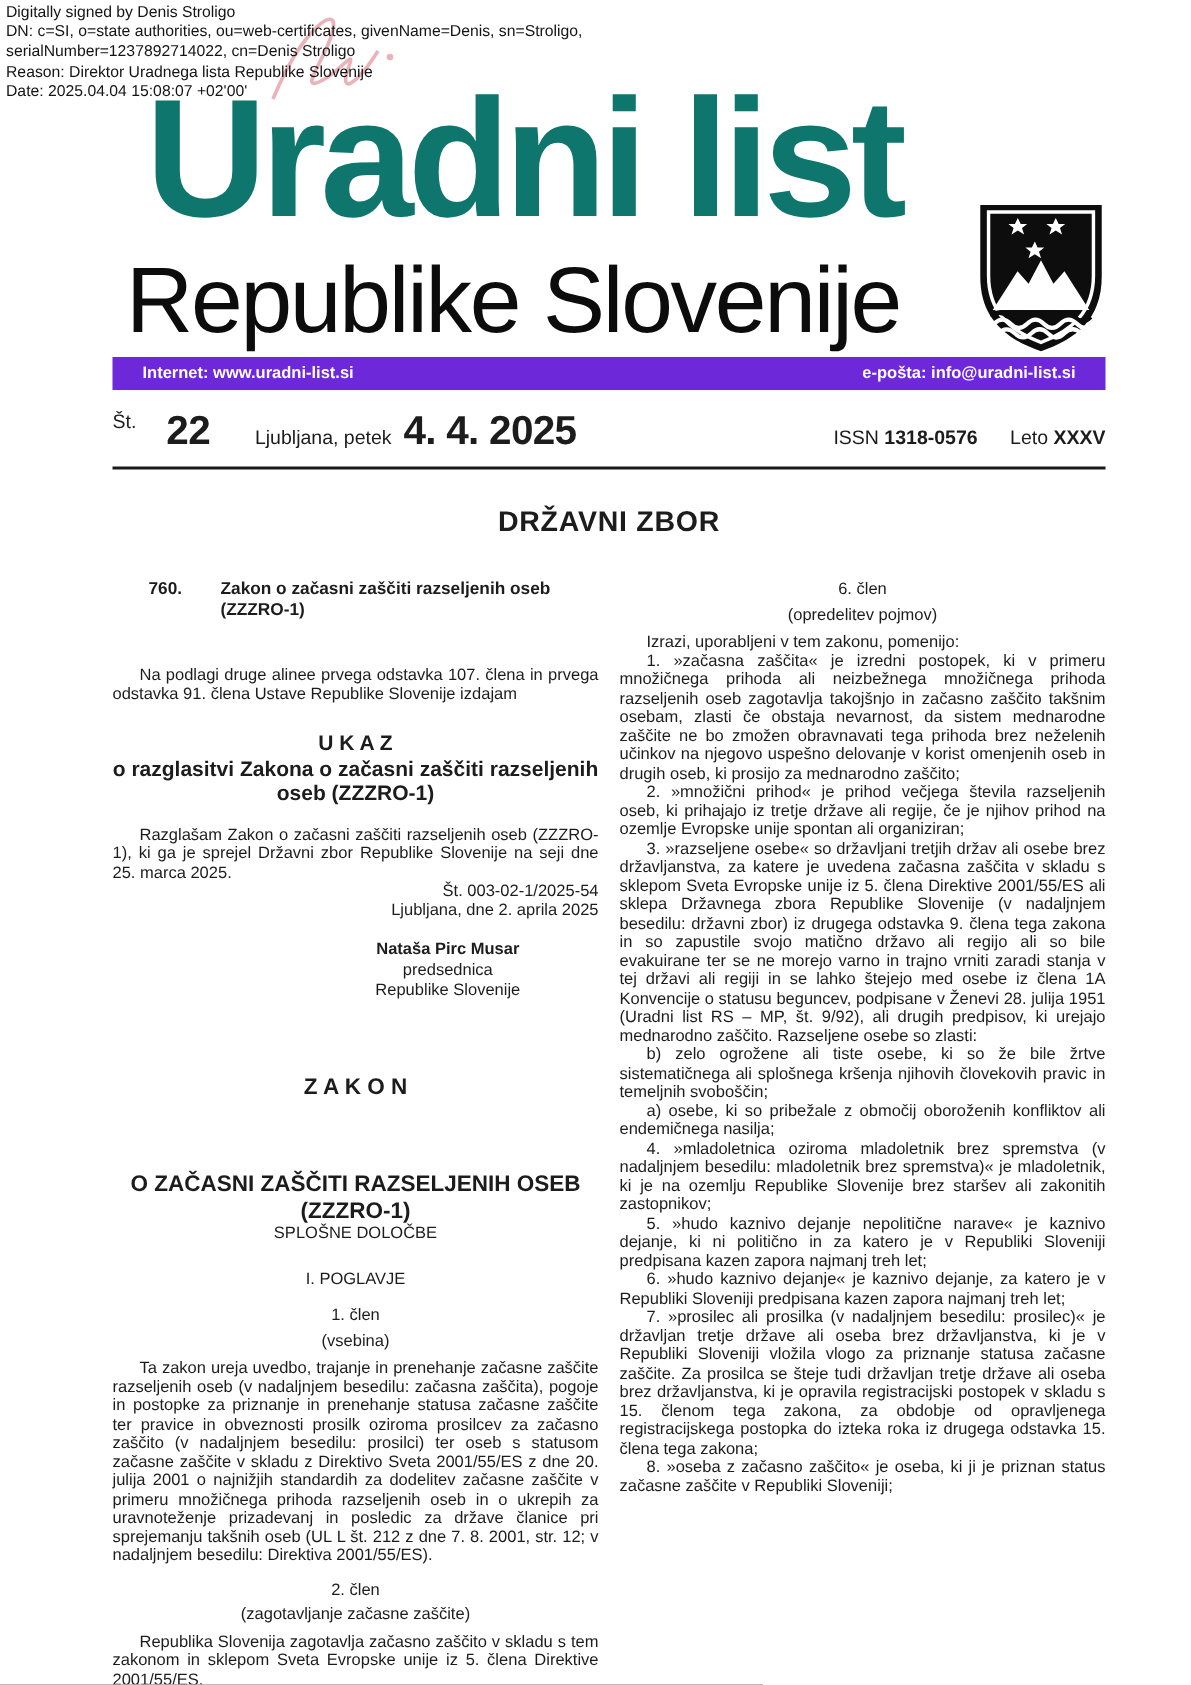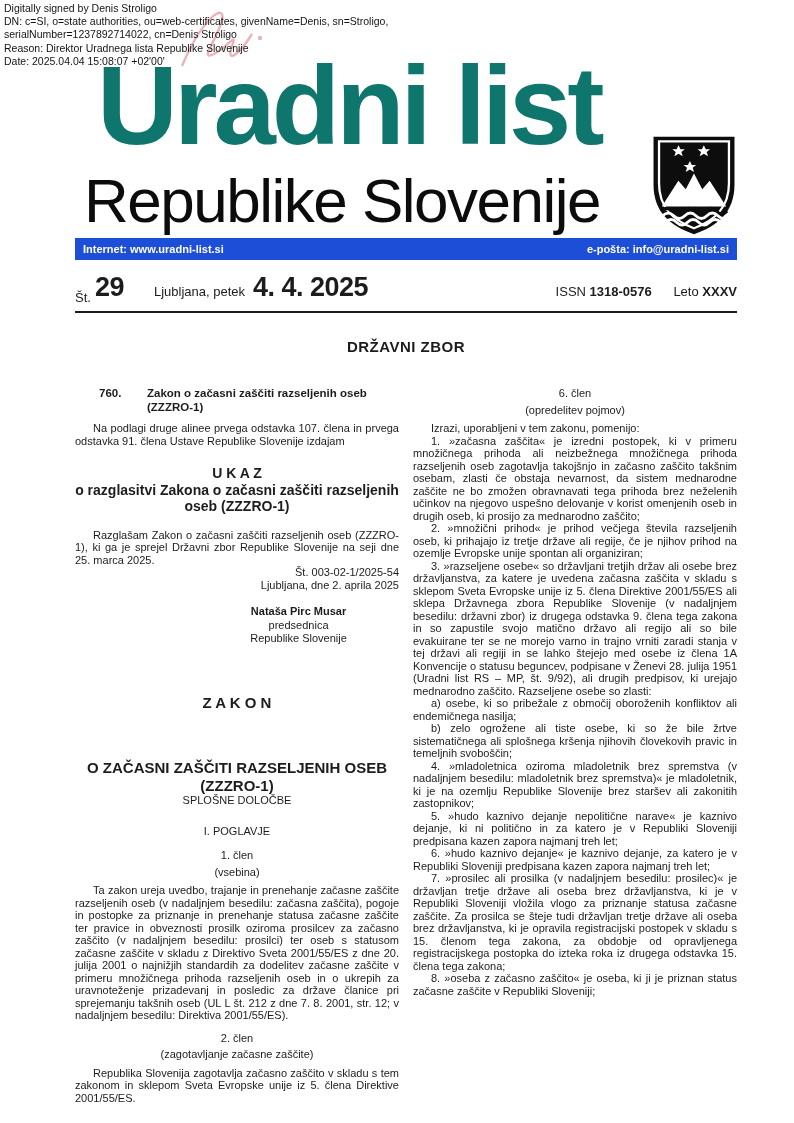--- a/index.html
+++ b/index.html
@@ -26,60 +26,60 @@
   }
   .mast2{
     position:absolute;left:84px;top:169px;
     font-size:62px;line-height:64px;font-weight:normal;
     letter-spacing:-1.5px;color:#0c0c0c;white-space:nowrap;z-index:3;
   }
   .coa{position:absolute;left:648px;top:133px;z-index:3;}
   
   .infobar{
     position:absolute;left:75px;top:238px;width:662px;height:22px;
-    background:#1d4ed8;color:#ffffff;
+    background:#6d28d9;color:#ffffff;
     display:flex;justify-content:space-between;align-items:center;
-    padding:0 8px;box-sizing:border-box;
+    padding:0 20px;box-sizing:border-box;
     font-size:11px;font-weight:bold;z-index:4;
   }
   
   .issueline{
     position:absolute;left:75px;top:272px;width:662px;
     display:flex;justify-content:space-between;align-items:baseline;
   }
   .issue-left{display:flex;align-items:baseline;}
   .lbl-small{font-size:13px;font-weight:normal;}
-  .lbl-small.raised{align-self:flex-start;position:relative;top:18px;margin-right:4px;}
+  .lbl-small.raised{align-self:flex-start;position:relative;top:1px;margin-right:20px;}
   .big-num{font-size:27px;font-weight:bold;letter-spacing:-0.5px;line-height:30px;}
   .place{margin:0 8px 0 30px;font-size:13px;}
   .issue-right{font-size:13px;}
   .issue-right b{font-weight:bold;}
   .sep{display:inline-block;width:18px;}
   .rule{
     position:absolute;left:75px;top:311px;width:662px;height:2px;background:#1b1b1b;
   }
   
   .section-head{
     position:absolute;left:75px;top:338px;width:662px;
-    text-align:center;font-size:15px;font-weight:bold;letter-spacing:0.5px;
+    text-align:center;font-size:19px;font-weight:bold;letter-spacing:0.5px;
   }
   
   .cols{
     position:absolute;left:75px;top:387px;width:662px;
     display:flex;gap:14px;
     font-size:11px;line-height:12.5px;
   }
   .col{width:324px;}
   .p{ text-align:justify;text-indent:18px;margin:0; }
   .act-head{display:flex;padding-left:24px;font-weight:bold;font-size:11.5px;line-height:13.5px;}
   .act-no{min-width:48px;}
   .act-title{flex:1;text-align:left;}
   .c{text-align:center;text-indent:0;margin:0;}
   .bold{font-weight:bold;}
-  .mt16{margin-top:8px;} .mt18{margin-top:18px;} .mt14{margin-top:14px;}
+  .mt16{margin-top:30px;} .mt18{margin-top:18px;} .mt14{margin-top:14px;}
   .mt12{margin-top:12px;} .mt10{margin-top:10px;} .mt6{margin-top:6px;}
   .mt4{margin-top:4px;} .mt22{margin-top:22px;}
   .h-ukaz{font-size:14px;line-height:16.5px;font-weight:bold;}
   .h-zakon{font-size:15px;line-height:17.5px;font-weight:bold;margin-top:48px;}
   .ref{padding-left:18px;text-align:right;margin:0;}
   .signer{width:58%;margin-left:40%;margin-top:14px;text-align:center;line-height:13.5px;}
 </style>
 </head>
 <body>
 
@@ -118,21 +118,21 @@
   </svg>
 
   <div class="infobar">
     <span>Internet: www.uradni-list.si</span>
     <span>e-pošta: info@uradni-list.si</span>
   </div>
 
   <div class="issueline">
     <div class="issue-left">
       <span class="lbl-small raised">Št.</span>
-      <span class="big-num">29</span>
+      <span class="big-num">22</span>
       <span class="place">Ljubljana, petek</span>
       <span class="big-num">4. 4. 2025</span>
     </div>
     <div class="issue-right">
       <span>ISSN</span>
       <b>1318-0576</b><span class="sep"></span>
       <span>Leto</span>
       <b>XXXV</b>
     </div>
   </div>
@@ -179,22 +179,22 @@
       <p class="p mt6">Republika Slovenija zagotavlja začasno zaščito v skladu s tem zakonom in sklepom Sveta Evropske unije iz 5. člena Direktive 2001/55/ES.</p>
     </div>
 
     <div class="col">
       <p class="c">6. člen</p>
       <p class="c mt4">(opredelitev pojmov)</p>
       <p class="p mt6">Izrazi, uporabljeni v tem zakonu, pomenijo:</p>
       <p class="p">1. »začasna zaščita« je izredni postopek, ki v primeru množičnega prihoda ali neizbežnega množičnega prihoda razseljenih oseb zagotavlja takojšnjo in začasno zaščito takšnim osebam, zlasti če obstaja nevarnost, da sistem mednarodne zaščite ne bo zmožen obravnavati tega prihoda brez neželenih učinkov na njegovo uspešno delovanje v korist omenjenih oseb in drugih oseb, ki prosijo za mednarodno zaščito;</p>
       <p class="p">2. »množični prihod« je prihod večjega števila razseljenih oseb, ki prihajajo iz tretje države ali regije, če je njihov prihod na ozemlje Evropske unije spontan ali organiziran;</p>
       <p class="p">3. »razseljene osebe« so državljani tretjih držav ali osebe brez državljanstva, za katere je uvedena začasna zaščita v skladu s sklepom Sveta Evropske unije iz 5. člena Direktive 2001/55/ES ali sklepa Državnega zbora Republike Slovenije (v nadaljnjem besedilu: državni zbor) iz drugega odstavka 9. člena tega zakona in so zapustile svojo matično državo ali regijo ali so bile evakuirane ter se ne morejo varno in trajno vrniti zaradi stanja v tej državi ali regiji in se lahko štejejo med osebe iz člena 1A Konvencije o statusu beguncev, podpisane v Ženevi 28. julija 1951 (Uradni list RS – MP, št. 9/92), ali drugih predpisov, ki urejajo mednarodno zaščito. Razseljene osebe so zlasti:</p>
+      <p class="p">b) zelo ogrožene ali tiste osebe, ki so že bile žrtve sistematičnega ali splošnega kršenja njihovih človekovih pravic in temeljnih svoboščin;</p>
       <p class="p">a) osebe, ki so pribežale z območij oboroženih konfliktov ali endemičnega nasilja;</p>
-      <p class="p">b) zelo ogrožene ali tiste osebe, ki so že bile žrtve sistematičnega ali splošnega kršenja njihovih človekovih pravic in temeljnih svoboščin;</p>
       <p class="p">4. »mladoletnica oziroma mladoletnik brez spremstva (v nadaljnjem besedilu: mladoletnik brez spremstva)« je mladoletnik, ki je na ozemlju Republike Slovenije brez staršev ali zakonitih zastopnikov;</p>
       <p class="p">5. »hudo kaznivo dejanje nepolitične narave« je kaznivo dejanje, ki ni politično in za katero je v Republiki Sloveniji predpisana kazen zapora najmanj treh let;</p>
       <p class="p">6. »hudo kaznivo dejanje« je kaznivo dejanje, za katero je v Republiki Sloveniji predpisana kazen zapora najmanj treh let;</p>
       <p class="p">7. »prosilec ali prosilka (v nadaljnjem besedilu: prosilec)« je državljan tretje države ali oseba brez državljanstva, ki je v Republiki Sloveniji vložila vlogo za priznanje statusa začasne zaščite. Za prosilca se šteje tudi državljan tretje države ali oseba brez državljanstva, ki je opravila registracijski postopek v skladu s 15. členom tega zakona, za obdobje od opravljenega registracijskega postopka do izteka roka iz drugega odstavka 15. člena tega zakona;</p>
       <p class="p">8. »oseba z začasno zaščito« je oseba, ki ji je priznan status začasne zaščite v Republiki Sloveniji;</p>
     </div>
 
   </div>
 </div>
 

